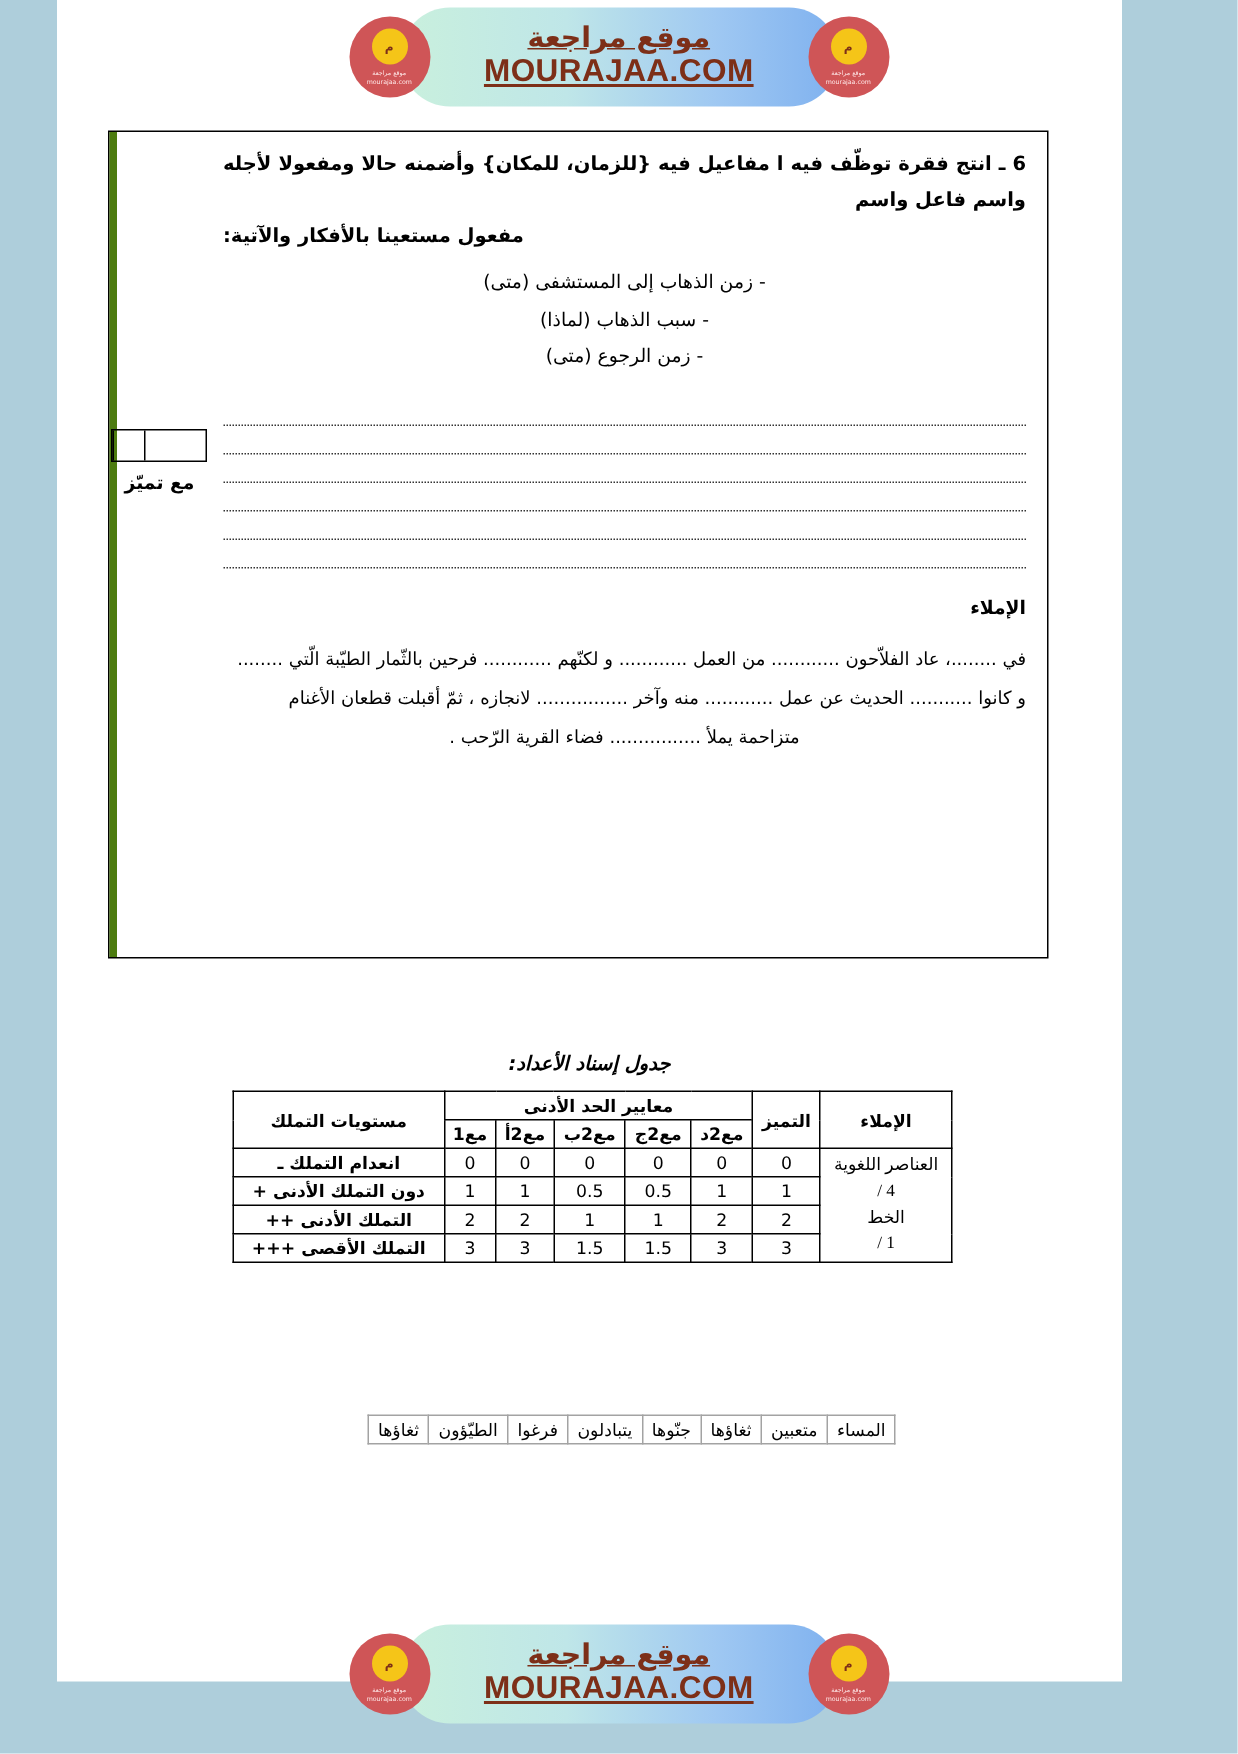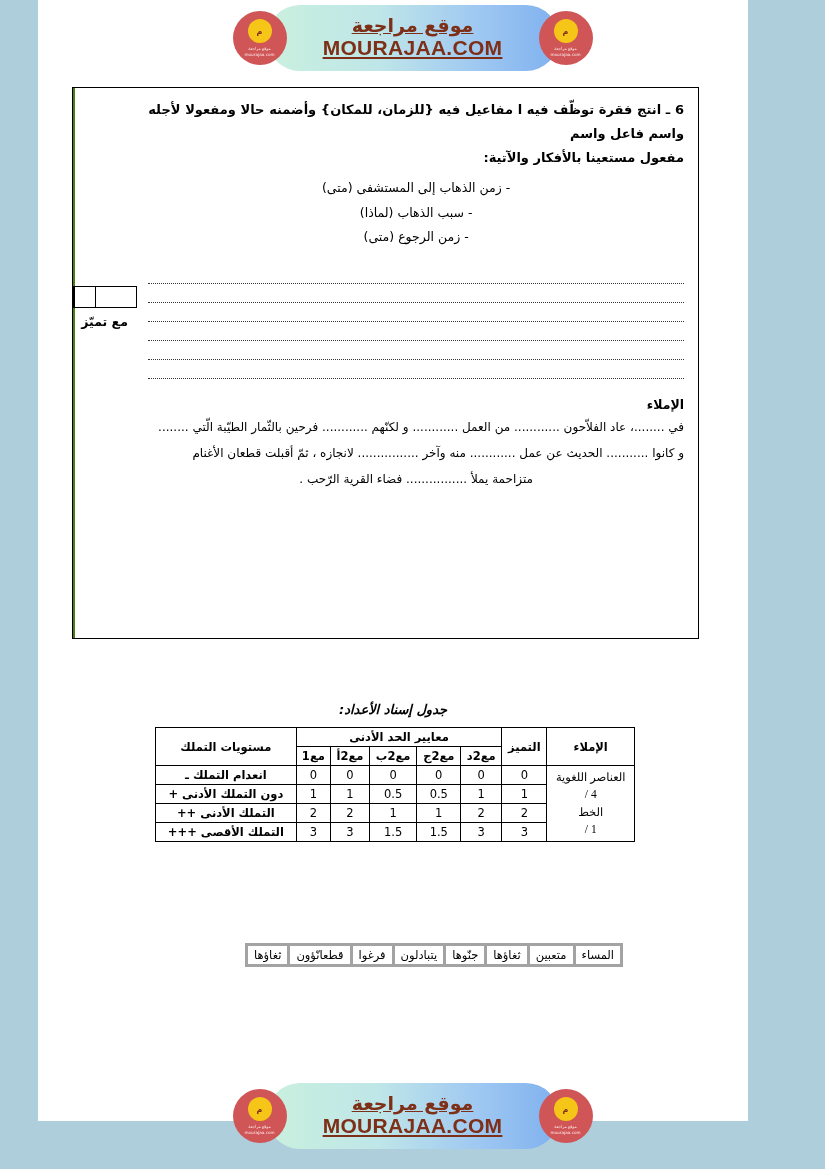--- a/index.html
+++ b/index.html
@@ -51,52 +51,52 @@
   .wm-logo .cap{
     font-size:4.2px;color:#ffe9e9;line-height:1.25;margin-top:3px;text-align:center;
   }
   
   .frame{
     position:absolute;left:34px;top:87px;width:627px;height:552px;
     border:1px solid #000;box-sizing:border-box;display:flex;flex-direction:row;
   }
   .frame-main{flex:1 1 auto;padding:10px 14px 0 14px;box-sizing:border-box;position:relative;}
   .frame-side{
-    width:74px;border-left:2px solid #4d7c0f;box-sizing:border-box;
+    width:74px;border-left:5px solid #4d7c0f;box-sizing:border-box;
     position:relative;
   }
   .score-box{
     position:absolute;top:198px;left:50%;transform:translateX(-50%);
     display:flex;border:1px solid #000;
   }
   .score-box span{width:20px;height:20px;border-left:1px solid #000;}
   .score-box span:first-child{border-left:none;}
   .side-label{
     position:absolute;top:226px;width:100%;text-align:center;
     font-size:12.5px;color:#000;font-weight:600;
   }
   .q-title{
     font-size:13px;font-weight:bold;line-height:1.85;text-align:justify;
     color:#000;margin:0 0 2px 0;
   }
-  .q-title .l2{display:block;text-align:right;}
+  .q-title .l2{display:block;text-align:left;}
   ul.bullets{list-style:none;margin:6px 0 16px 0;padding:0;}
   ul.bullets li{
     font-size:12.5px;line-height:1.95;color:#000;text-align:center;
     padding-right:0;
   }
   ul.bullets li::before{content:"-  ";}
   .dotted-lines{margin-top:12px;}
   .dline{
     border-bottom:1.4px dotted #333;height:18px;margin:0 0 0 0;
   }
   .imla-head{
     margin-top:18px;font-size:12.5px;font-weight:bold;text-align:right;color:#000;
   }
-  .imla-body{margin-top:6px;}
+  .imla-body{margin-top:18px;}
   .imla-body p{
     margin:0 0 6px 0;font-size:12px;line-height:1.65;color:#000;text-align:justify;
   }
   .imla-body p.last{text-align:center;}
   
   .tbl-caption{
     position:absolute;left:0;right:0;top:702px;text-align:center;
     font-size:13px;font-weight:bold;color:#000;font-style:italic;
   }
   table.marks{
@@ -110,21 +110,21 @@
   table.marks th{font-weight:bold;}
   .th-group{font-size:12px;}
   .lvl-cell{font-weight:bold;font-size:11.5px;text-align:center;}
   .mast-head{font-weight:normal;font-size:11px;}
   .imla-cell{font-size:11px;line-height:1.5;vertical-align:middle;font-family:Liberation Serif, serif;}
   
   table.bank{
     position:absolute;left:207px;top:943px;border-collapse:collapse;
   }
   table.bank td{
-    border:3px solid #a3a3a3;font-size:11.5px;color:#000;
+    border:1px solid #a3a3a3;font-size:11.5px;color:#000;
     padding:2px 6px;text-align:center;white-space:nowrap;
   }
 </style>
 </head>
 <body>
 
 <div class="page">
 
   <div class="frame">
 
@@ -237,21 +237,21 @@
 
   <table class="bank">
     <tbody>
         <tr>
       <td>المساء</td>
       <td>متعبين</td>
       <td>ثغاؤها</td>
       <td>جنّوها</td>
       <td>يتبادلون</td>
       <td>فرغوا</td>
-      <td>قطعانّؤون</td>
+      <td>الطيّؤون</td>
       <td>ثغاؤها</td>
     </tr>
   </tbody>
     </table>
 
 </div>
 
 <div class="wm top">
   <div class="wm-pill">
     <div class="wm-logo r">

